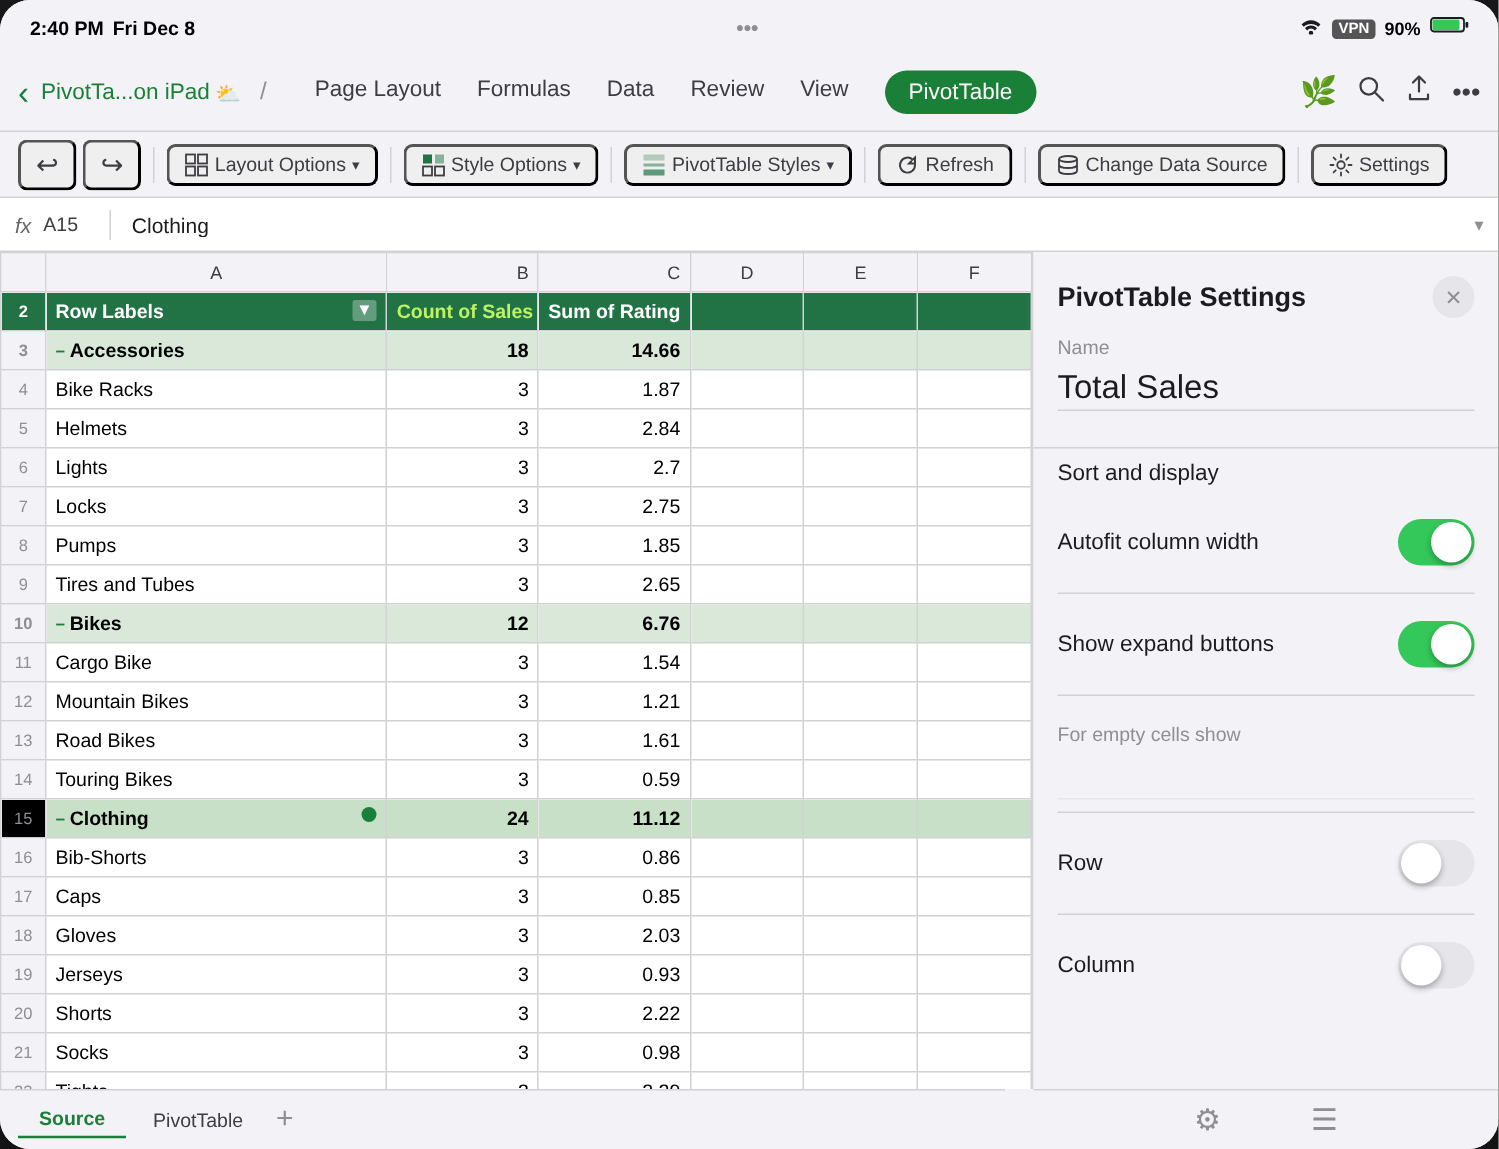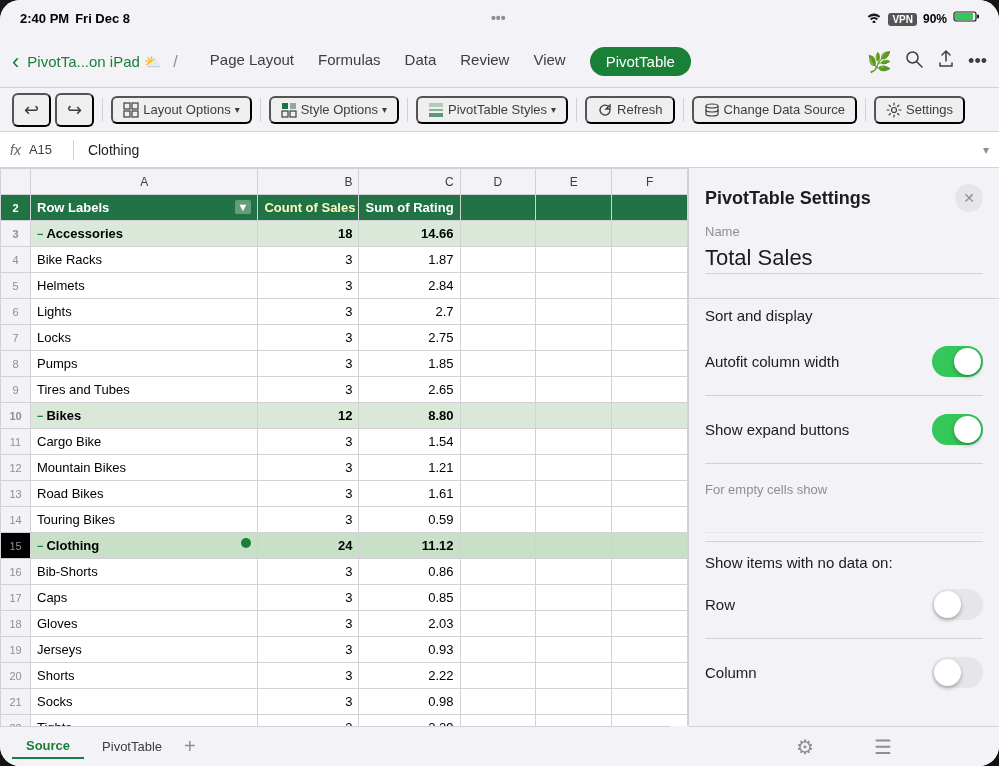--- a/index.html
+++ b/index.html
@@ -414,21 +414,21 @@
           </tr>
         </thead>
         <tbody>
 
           <tr class="header-row">
             <td class="row-num">2</td>
             <td class="col-a" style="color:white;font-weight:600;">
               <span>Row Labels</span>
               <span style="float:right;background:rgba(255,255,255,0.3);padding:1px 3px;border-radius:2px;font-size:11px;">▼</span>
             </td>
-            <td class="col-b" style="color:#fef9c3;font-weight:600;text-align:center;">Count of Sales</td>
+            <td class="col-b" style="color:#bef264;font-weight:600;text-align:center;">Count of Sales</td>
             <td class="col-c" style="color:white;font-weight:600;text-align:right;">Sum of Rating</td>
             <td></td>
             <td></td>
             <td></td>
           </tr>
 
           <tr class="group-row">
             <td class="row-num">3</td>
             <td class="col-a"><span class="group-indicator">−</span>Accessories</td>
             <td class="col-b col-b-val">18</td>
@@ -495,21 +495,21 @@
             <td class="col-c col-c-val">2.65</td>
             <td></td>
               <td></td>
               <td></td>
           </tr>
 
           <tr class="group-row">
             <td class="row-num">10</td>
             <td class="col-a"><span class="group-indicator">−</span>Bikes</td>
             <td class="col-b col-b-val">12</td>
-            <td class="col-c col-c-val">8.80</td>
+            <td class="col-c col-c-val">6.76</td>
             <td></td>
               <td></td>
               <td></td>
           </tr>
 
           <tr>
             <td class="row-num">11</td>
             <td class="col-a child-row">Cargo Bike</td>
             <td class="col-b col-b-val">3</td>
             <td class="col-c col-c-val">1.54</td>
@@ -669,21 +669,20 @@
         <div class="section-divider"></div>
 
 
         <div class="input-field-row">
           <div class="input-field-label">For empty cells show</div>
           <input class="input-field" value="" style="">
         </div>
 
         <div class="section-divider"></div>
 
-        <div class="show-items-label">Show items with no data on:</div>
 
         <div class="toggle-row">
           <span class="toggle-label">Row</span>
           <div class="toggle-off-small"></div>
         </div>
 
         <div class="section-divider"></div>
 
         <div class="toggle-row">
           <span class="toggle-label">Column</span>

